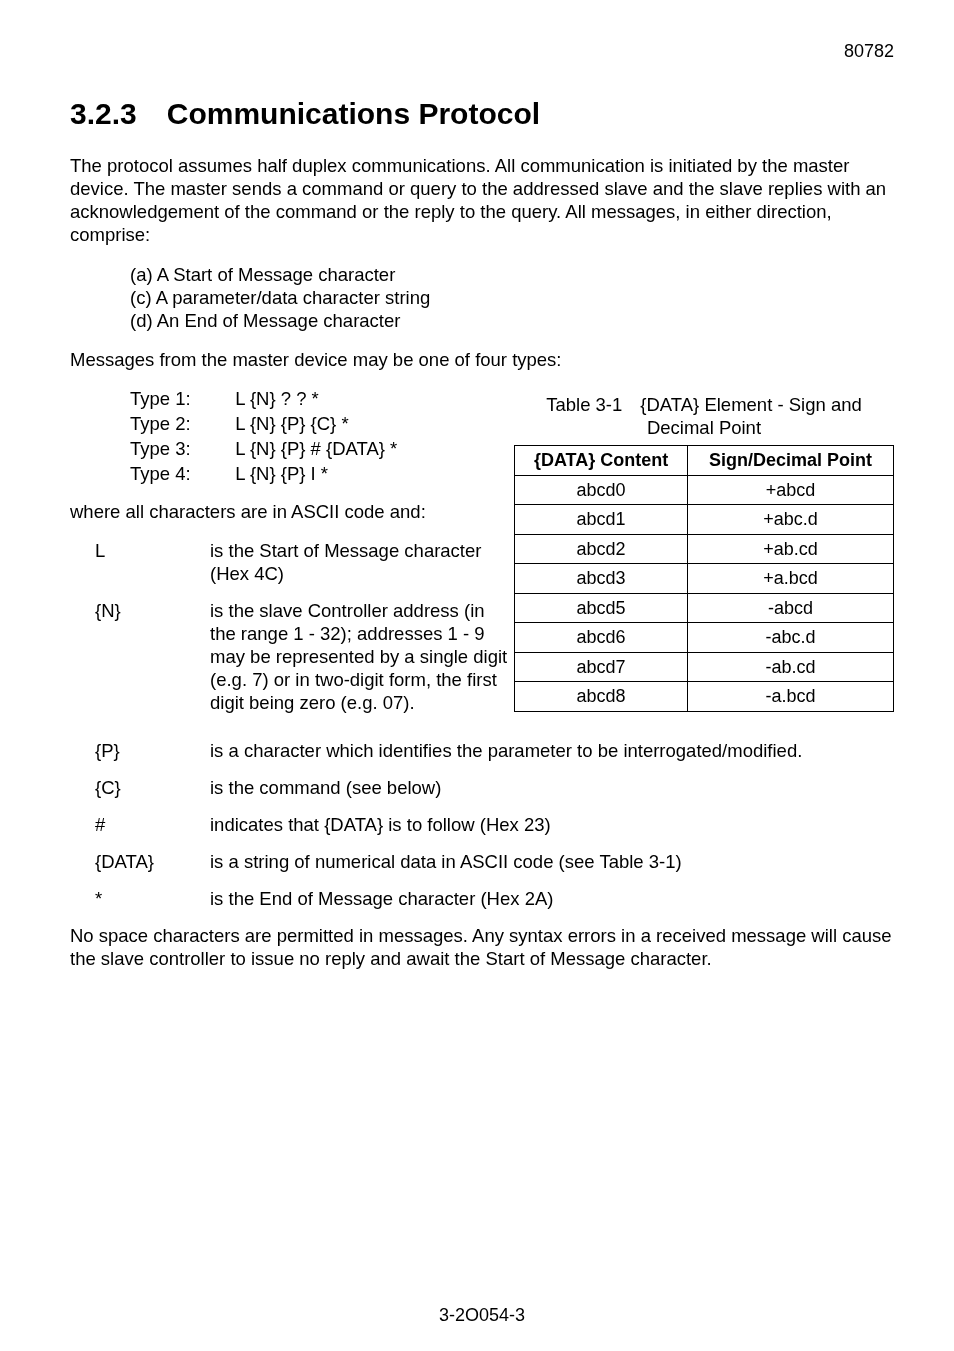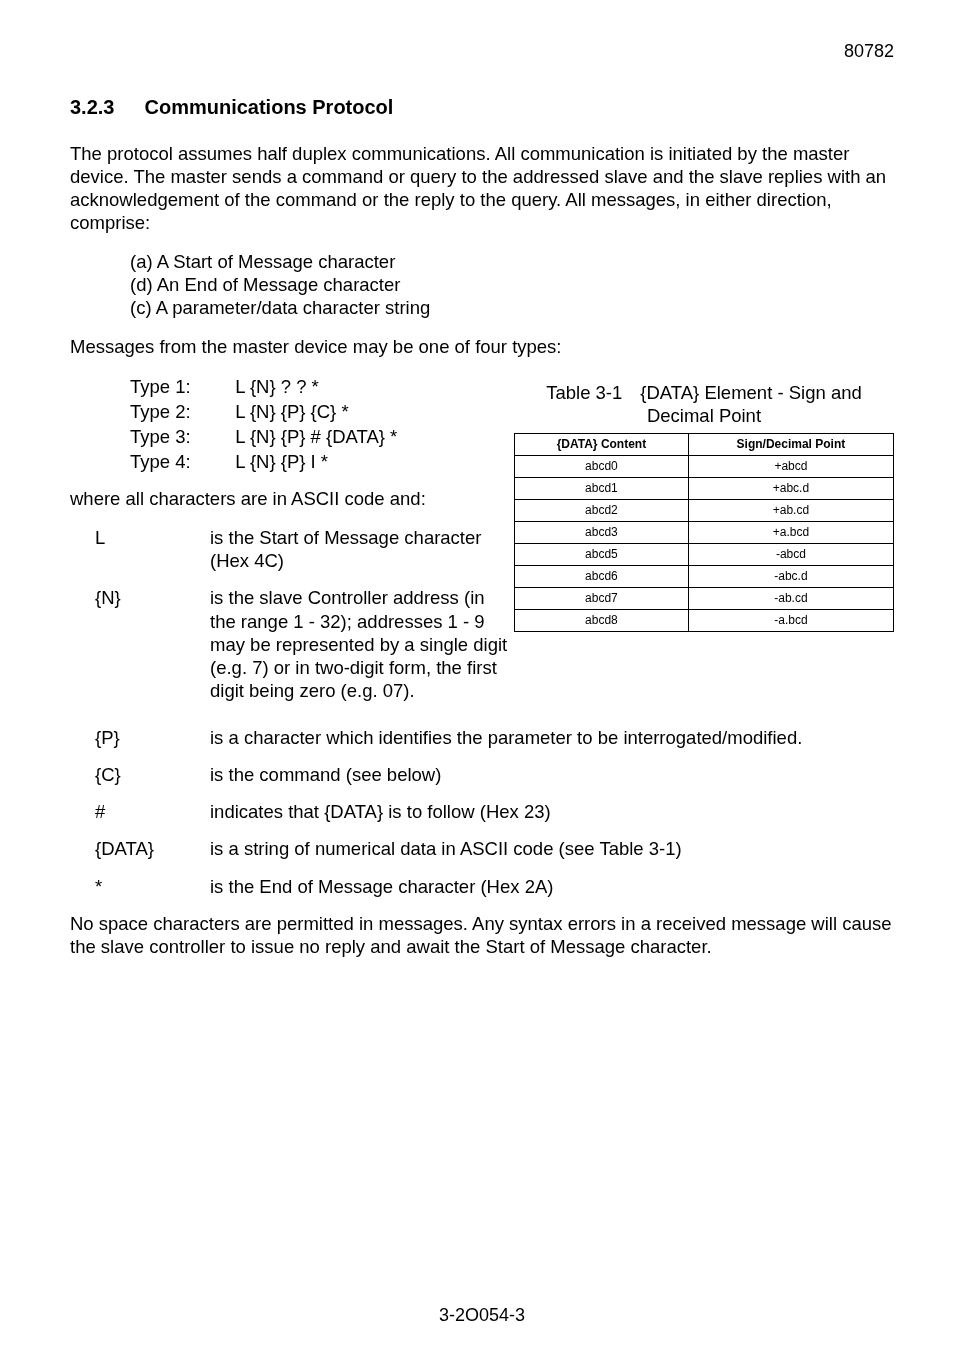--- a/index.html
+++ b/index.html
@@ -19,21 +19,21 @@
     position: relative;
   }
   .page-num-top {
     text-align: right;
     font-size: 18px;
     margin-bottom: 32px;
   }
   h2.sect {
     font-family: "ITC Franklin Gothic", "Franklin Gothic Medium", "Arial Black", Arial, sans-serif;
     font-weight: 800;
-    font-size: 20px;
+    font-size: 30px;
     margin: 0 0 22px 0;
   }
   h2.sect .num {
     margin-right: 30px;
   }
   p.body {
     margin: 0 0 16px 0;
   }
   .indent1 {
     margin-left: 60px;
@@ -85,21 +85,21 @@
     margin-right: 18px;
   }
   table.data {
     border-collapse: collapse;
     width: 100%;
   }
   table.data th, table.data td {
     border: 1px solid #000;
     padding: 3px 8px;
     text-align: center;
-    font-size: 12px;
+    font-size: 18px;
   }
   table.data th {
     font-family: "ITC Franklin Gothic", "Franklin Gothic Medium", Arial, sans-serif;
     font-weight: 700;
   }
   .footer {
     position: absolute;
     bottom: 25px;
     left: 70px;
     right: 60px;
@@ -114,22 +114,22 @@
 <div class="page-num-top">80782</div>
 
 <h2 class="sect">
   <span class="num">3.2.3</span><span>Communications Protocol</span>
 </h2>
 
 <p class="body">The protocol assumes half duplex communications. All communication is initiated by the master device. The master sends a command or query to the addressed slave and the slave replies with an acknowledgement of the command or the reply to the query. All messages, in either direction, comprise:</p>
 
 <div style="margin:0 0 16px 0;">
   <div class="indent1">(a) A Start of Message character</div>
+  <div class="indent1">(c) A parameter/data character string</div>
   <div class="indent1">(d) An End of Message character</div>
-  <div class="indent1">(c) A parameter/data character string</div>
 </div>
 
 <p class="body">Messages from the master device may be one of four types:</p>
 
 <div class="two-col">
   <div class="left">
     <div class="indent-row">
       <span class="label">Type 1:</span>
       <span>L {N} ? ? *</span>
     </div>

